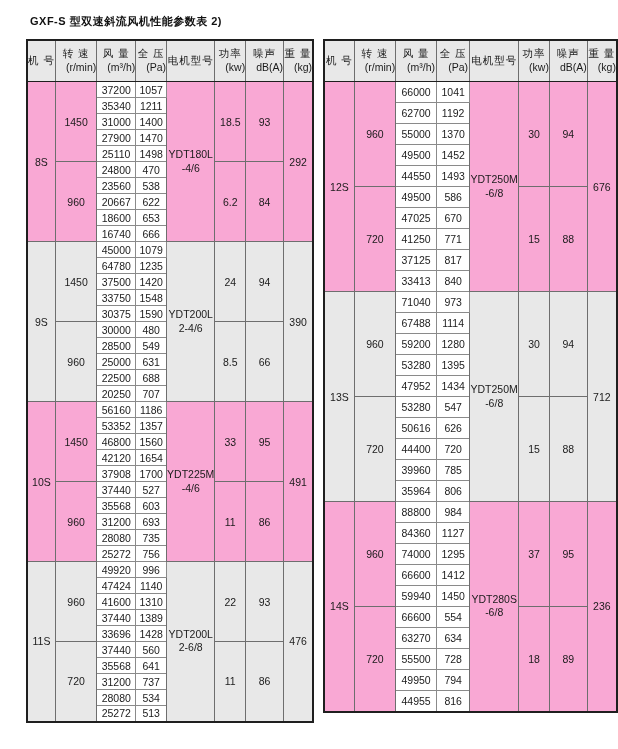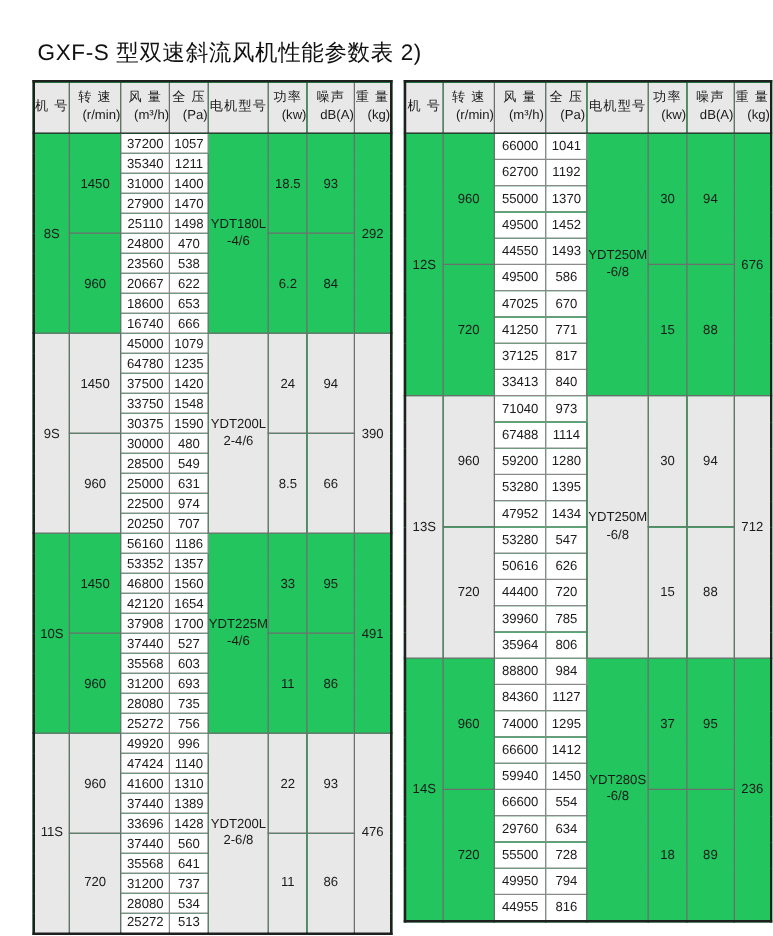--- a/index.html
+++ b/index.html
@@ -5,32 +5,32 @@
   html, body {
     margin: 0; padding: 0;
     background: #ffffff;
     width: 618px; height: 749px;
     font-family: "Liberation Sans", sans-serif;
     color: #1a1a1a;
     overflow: hidden;
   }
   .page { padding: 10px 0 0 26px; }
   .title {
-    font-size: 18px;
-    font-weight: normal;
+    font-size: 11px;
+    font-weight: bold;
     letter-spacing: 0.5px;
-    margin: 20px 0 10px 4px;
+    margin: 4px 0 10px 4px;
     color: #111;
   }
   .tables { display: flex; gap: 9px; align-items: flex-start; }
   table {
     border-collapse: collapse;
     table-layout: fixed;
     border: 2px solid #1f1f1f;
-    background: #22c55e;
+    background: #f9a8d4;
   }
   th, td {
     border: 1px solid #6e6e6e;
     text-align: center;
     vertical-align: middle;
     padding: 0;
     font-weight: normal;
     font-size: 10.5px;
     color: #1a1a1a;
     overflow: hidden;
@@ -201,21 +201,21 @@
           <tr>
             <td class="flow">28500</td>
             <td class="pres">549</td>
           </tr>
           <tr>
             <td class="flow">25000</td>
             <td class="pres">631</td>
           </tr>
           <tr>
             <td class="flow">22500</td>
-            <td class="pres">974</td>
+            <td class="pres">688</td>
           </tr>
           <tr>
             <td class="flow">20250</td>
             <td class="pres">707</td>
           </tr>
         </tbody>
         <tbody class="">
           <tr>
             <td rowspan="10">10S</td>
             <td rowspan="5">1450</td>
@@ -511,21 +511,21 @@
             <td class="pres">1450</td>
           </tr>
           <tr>
             <td rowspan="5">720</td>
             <td class="flow">66600</td>
             <td class="pres">554</td>
             <td rowspan="5">18</td>
             <td rowspan="5">89</td>
           </tr>
           <tr>
-            <td class="flow">29760</td>
+            <td class="flow">63270</td>
             <td class="pres">634</td>
           </tr>
           <tr>
             <td class="flow">55500</td>
             <td class="pres">728</td>
           </tr>
           <tr>
             <td class="flow">49950</td>
             <td class="pres">794</td>
           </tr>

